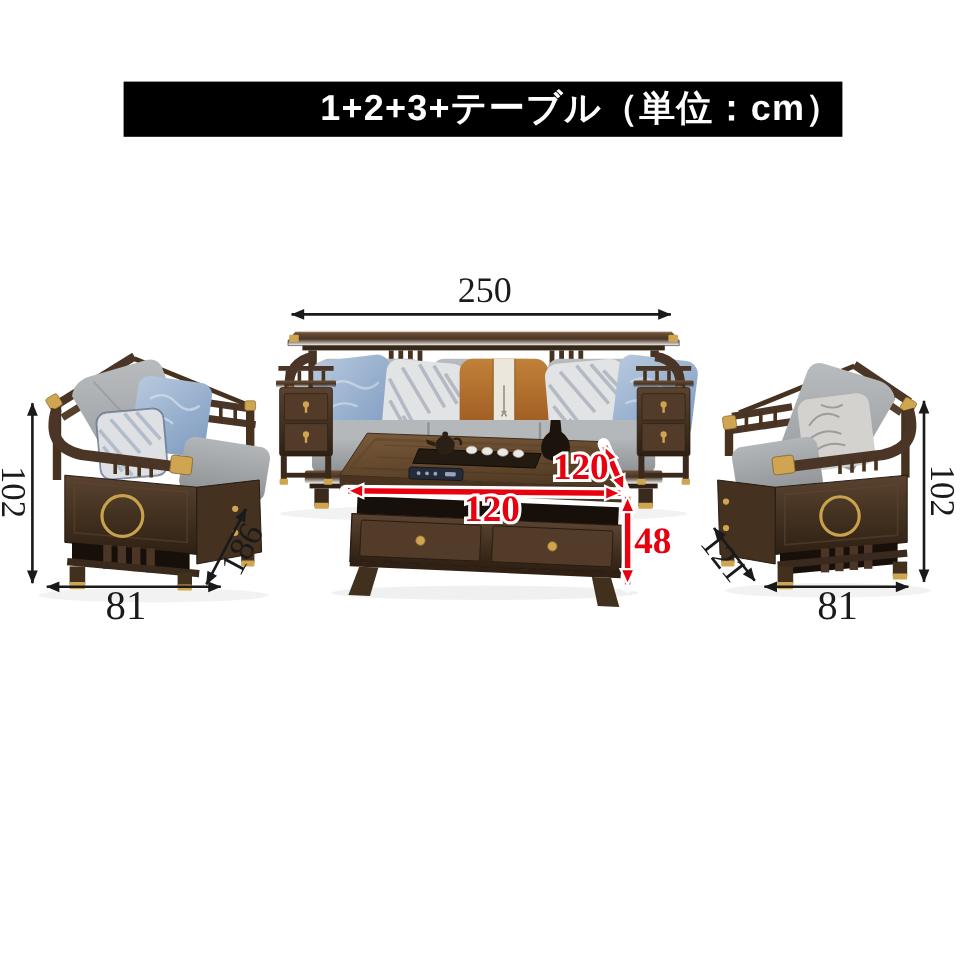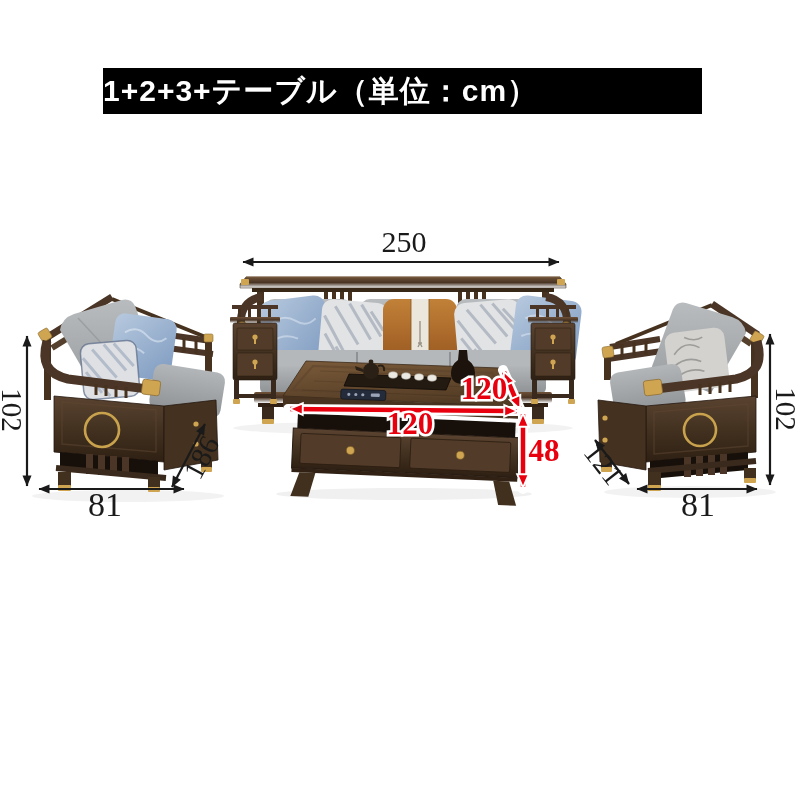--- a/index.html
+++ b/index.html
@@ -1,19 +1,19 @@
 <!DOCTYPE html>
 <html><head>
 <meta charset="utf-8">
 <style>
   html,body{margin:0;padding:0;background:#ffffff;}
   #stage{position:relative;width:800px;height:800px;background:#ffffff;overflow:hidden;
          font-family:"Liberation Sans","DejaVu Sans",sans-serif;}
   #banner{position:absolute;left:103px;top:68px;width:599px;height:46px;
-          display:flex;align-items:center;justify-content:flex-start;}
+          display:flex;align-items:center;justify-content:flex-end;}
   #banner .title{font-size:30px;font-weight:600;letter-spacing:1px;line-height:1;}
   #scene{position:absolute;left:0;top:0;}
   .dim-black{font-family:"Liberation Serif","DejaVu Serif",serif;fill:#1a1a1a;}
   .dim-red{font-family:"Liberation Serif","DejaVu Serif",serif;font-weight:bold;fill:#e8000f;
            stroke:#ffffff;stroke-width:5px;paint-order:stroke;}
   .dline{stroke:#1a1a1a;stroke-width:2.2;fill:none;}
   .rline{stroke:#e8000f;stroke-width:4.5;fill:none;}
   .rcase{stroke:#ffffff;stroke-width:10;fill:none;stroke-linecap:round;}
 </style>
 </head>

